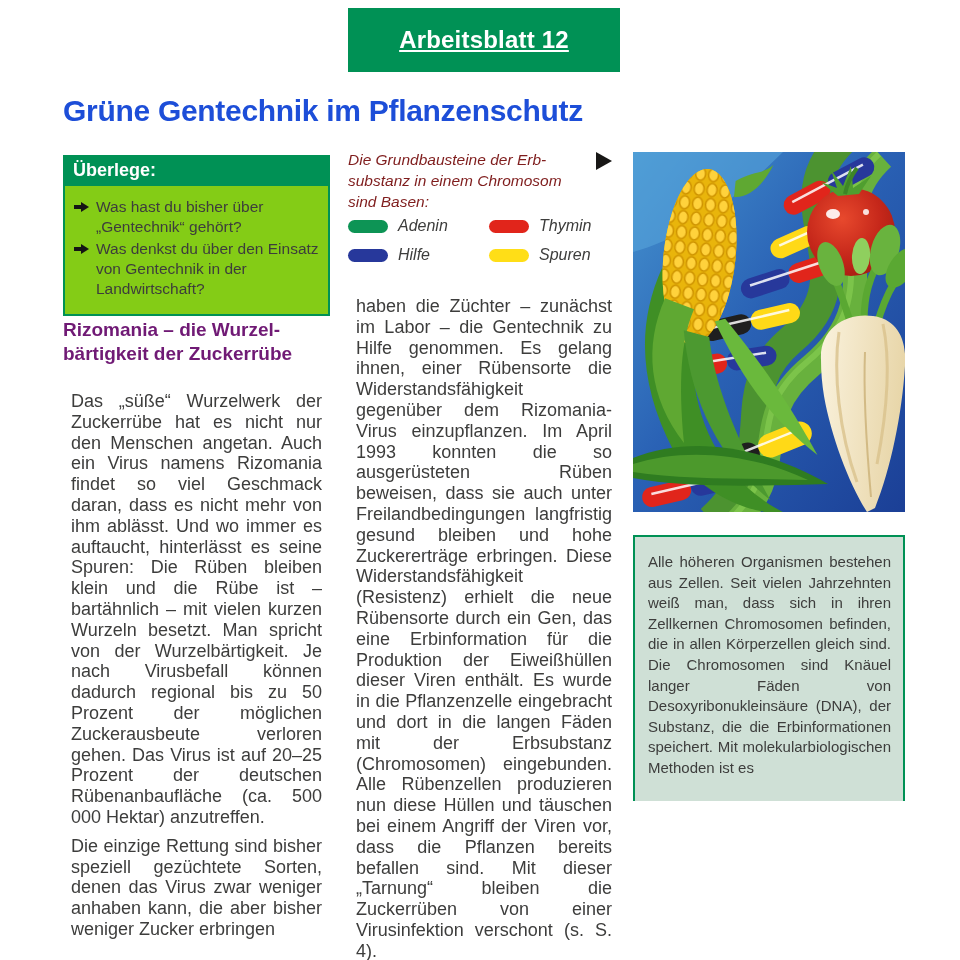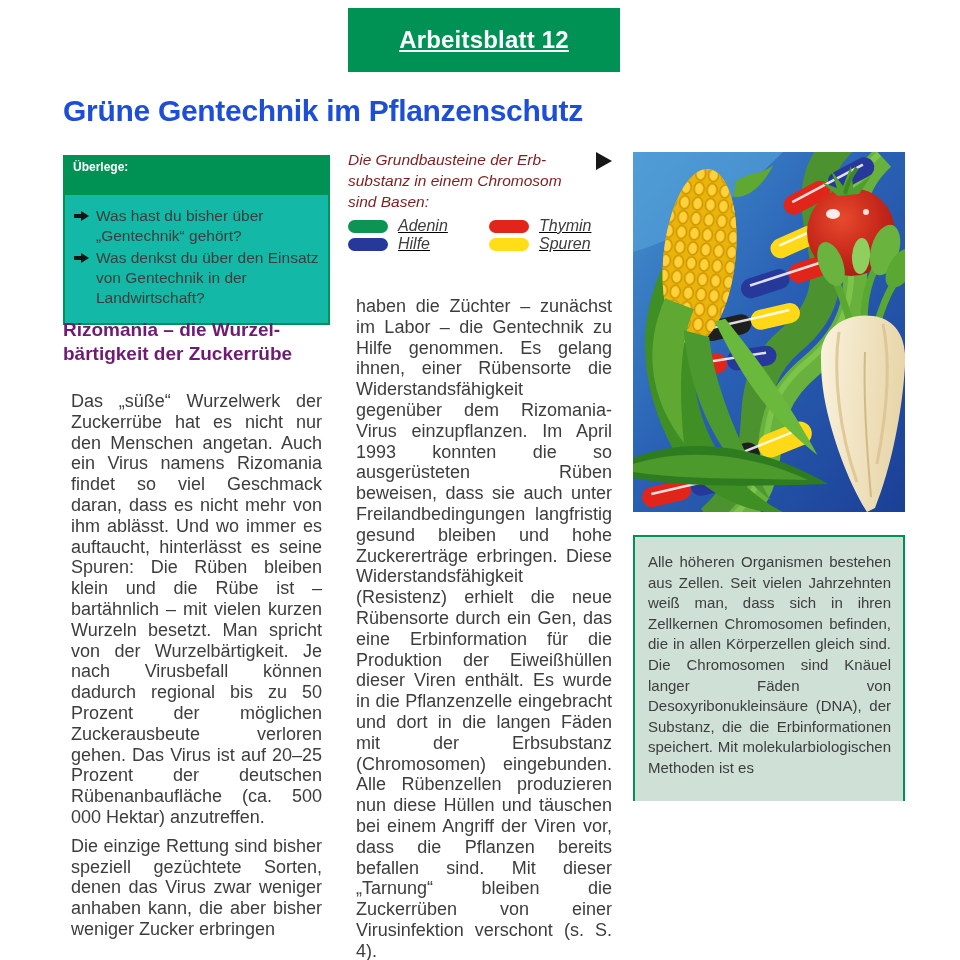--- a/index.html
+++ b/index.html
@@ -10,43 +10,43 @@
   .header-tab{position:absolute;left:348px;top:8px;width:272px;height:64px;
               background:#009155;display:flex;align-items:center;justify-content:center;}
   .header-tab span{color:#fff;font-weight:bold;font-size:24px;letter-spacing:.2px;text-decoration:underline;}
 
   
   .page-title{position:absolute;left:63px;top:94px;margin:0;font-size:30px;
               font-weight:bold;color:#1d4ed8;letter-spacing:-.3px;}
 
   
   .ueberlege{position:absolute;left:63px;top:155px;width:267px;box-sizing:border-box;}
-  .box-header{background:#009155;color:#fff;font-weight:bold;font-size:12px;
-              padding:5px 10px 21px;}
-  .box-body{background:#14b8a6;border:2px solid #009155;border-top:none;
+  .box-header{background:#009155;color:#fff;font-weight:bold;font-size:18px;
+              padding:5px 10px 5px;}
+  .box-body{background:#84cc16;border:2px solid #009155;border-top:none;
             padding:11px 8px 13px 9px;}
   .bullet{display:flex;gap:7px;font-size:15.5px;line-height:20px;color:#3d3d3c;margin:0 0 2px;}
   .arrow-icon{position:relative;flex:0 0 15px;height:10px;margin-top:5px;}
   .arrow-icon::before{content:"";position:absolute;left:0;top:3px;width:7px;height:4px;background:#151515;}
   .arrow-icon::after{content:"";position:absolute;left:7px;top:0;width:0;height:0;
       border-left:8px solid #151515;border-top:5px solid transparent;border-bottom:5px solid transparent;}
 
   
   .left-heading{position:absolute;left:63px;top:318px;width:280px;margin:0;
                 font-size:19px;line-height:24px;font-weight:bold;color:#701a75;white-space:pre-line;}
   .left-body{position:absolute;left:63px;top:383px;width:267px;}
   .body-text{margin:8px;font-size:18px;line-height:20.8px;color:#3d3d3c;text-align:justify;}
 
   
   .caption-row{position:absolute;left:348px;top:149px;width:272px;}
   .caption{margin:0;font-size:15.5px;line-height:21px;font-style:italic;color:#7f1d1d;white-space:pre-line;}
   .tri-icon{position:absolute;right:8px;top:3px;width:0;height:0;
             border-left:16px solid #181716;border-top:9px solid transparent;border-bottom:9px solid transparent;}
   .legend{position:absolute;left:348px;top:217px;width:272px;
-          display:grid;grid-template-columns:141px auto;text-decoration:underline;}
+          display:grid;grid-template-columns:141px auto;row-gap:11px;}
   .legend-item{display:flex;align-items:center;gap:10px;font-size:16px;font-style:italic;color:#3d3d3c;}
   .pill{width:40px;height:13px;border-radius:7px;background:#999;flex:0 0 40px;}
   .middle-body{position:absolute;left:348px;top:288px;width:272px;}
 
   
   .figure{position:absolute;left:633px;top:152px;width:272px;height:360px;}
   .figure svg{display:block;}
   .chromo{position:absolute;left:633px;top:535px;width:272px;height:266px;box-sizing:border-box;
           background:#cfe0d6;border:2px solid #009155;border-bottom:none;
           padding:15px 12px 0 13px;overflow:hidden;}

